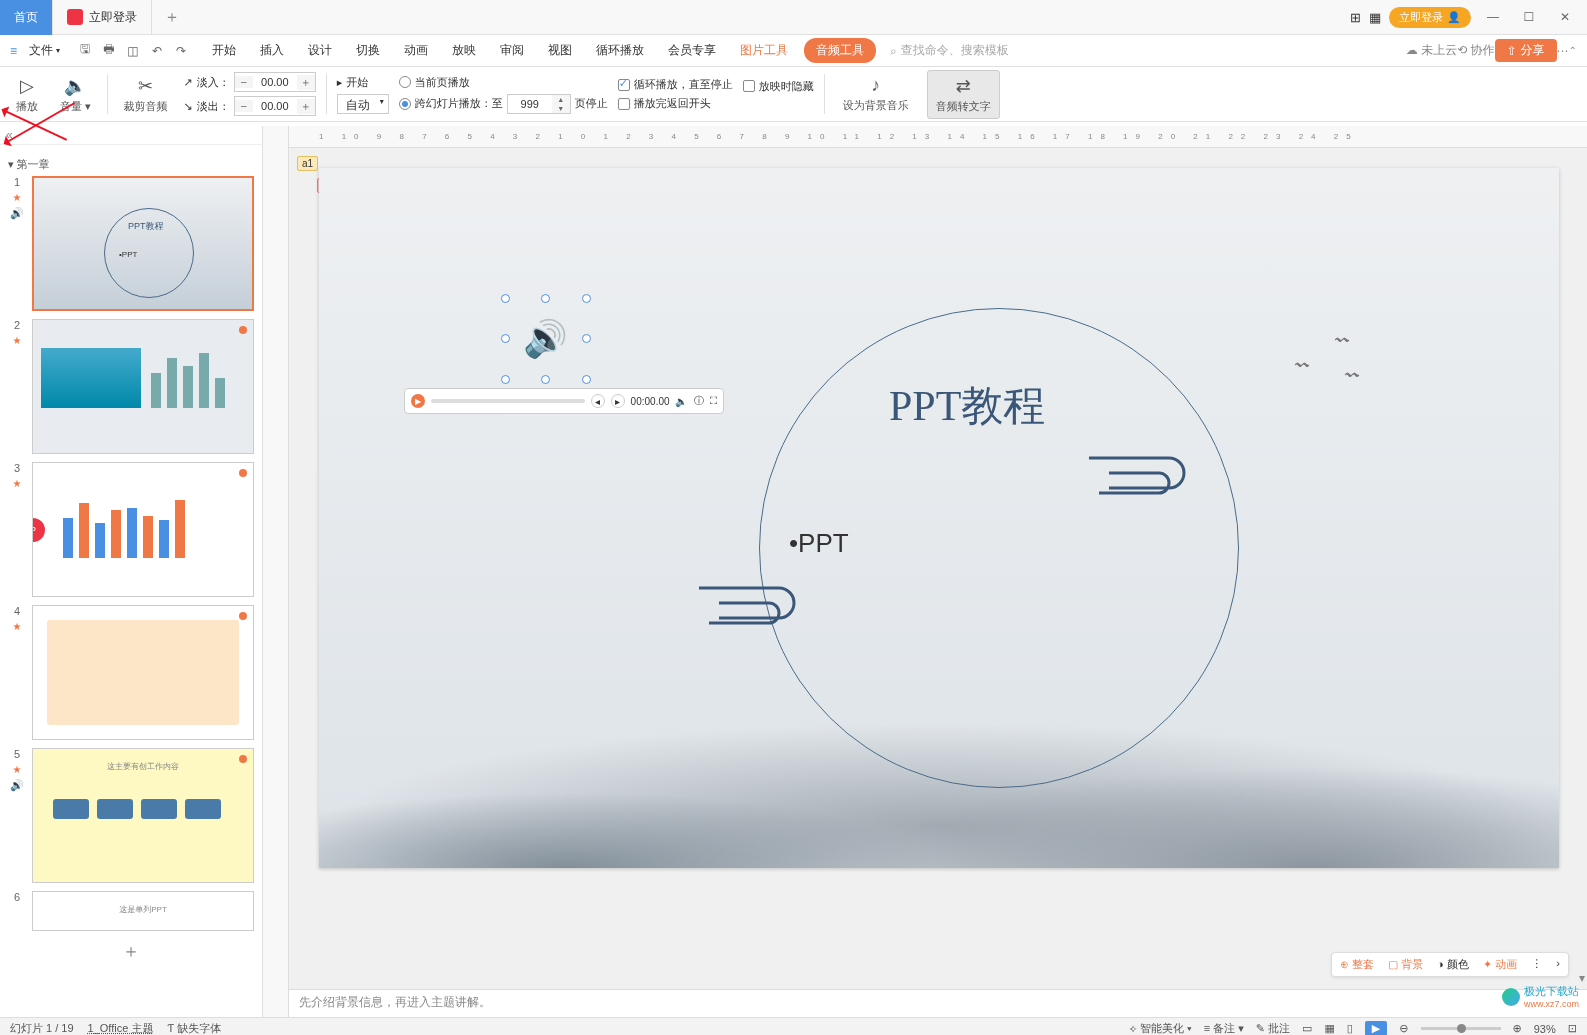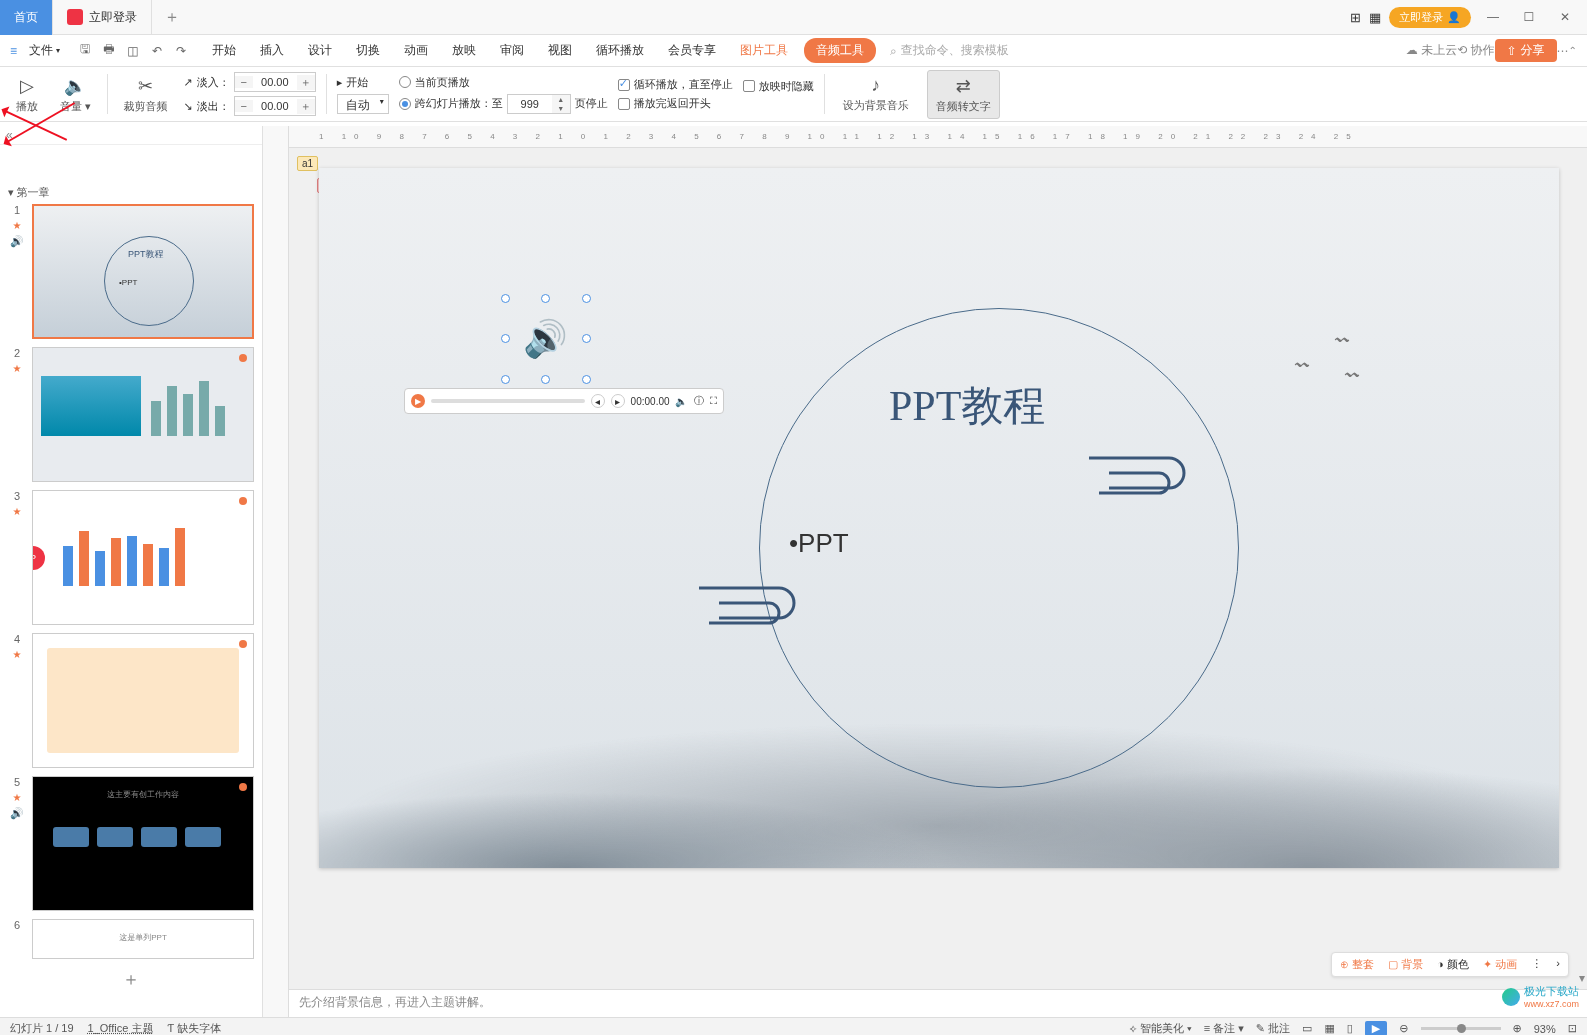--- a/index.html
+++ b/index.html
@@ -50,21 +50,21 @@
 .arrow2 { top:118px; left:868px; width:70px; height:2px; background:#e12; transform:rotate(25deg); }
 .arrow2::after { content:""; position:absolute; left:-8px; top:-5px; border:6px solid transparent; border-right-color:#e12; }
 
 
 .main { display:flex; height:calc(100% - 35px - 32px - 55px - 22px); }
 .leftpane { width:264px; border-right:1px solid #e0e0e0; display:flex; flex-direction:column; }
 .left-tabs { display:flex; border-bottom:1px solid #e0e0e0; }
 .left-tab { flex:1; text-align:center; padding:6px; font-size:12px; }
 .left-tab.active { border-bottom:2px solid #4a90e2; color:#4a90e2; }
 .thumbs { flex:1; overflow-y:auto; padding:8px; position:relative; }
-.chapter { font-size:11px; color:#555; padding:4px 0;margin-top:28px; }
+.chapter { font-size:11px; color:#555; padding:4px 0; }
 .thumb-row { display:flex; gap:6px; margin-bottom:8px; }
 .thumb-num { width:18px; font-size:11px; color:#666; display:flex; flex-direction:column; align-items:center; gap:4px; }
 .thumb { width:222px; height:135px; border:1px solid #ccc; background:#e8ebef; position:relative; overflow:hidden; }
 .thumb.sel { border:2px solid #f07846; }
 .star-icon { color:#f07846; font-size:10px; }
 .snd-icon { color:#666; font-size:11px; }
 
 
 .editor { flex:1; display:flex; background:#f0f0f0; position:relative; }
 .ruler-v { width:26px; background:#f8f8f8; border-right:1px solid #ddd; }
@@ -337,21 +337,21 @@
           <div style="position:absolute;inset:14px;background:#fde6c8;border-radius:3px"></div>
         </div>
       </div>
 
       <div class="thumb-row">
         <div class="thumb-num">
             <span>5</span>
             <span class="star-icon">★</span>
             <span class="snd-icon">🔊</span>
           </div>
-        <div class="thumb" style="background:#000000">
+        <div class="thumb" style="background:#fef9c3">
           <div style="position:absolute;top:6px;right:6px;width:8px;height:8px;background:#f07846;border-radius:50%"></div>
           <div style="position:absolute;top:12px;width:100%;text-align:center;font-size:8px;color:#888">这主要有创工作内容</div>
           <div style="position:absolute;top:50px;left:20px;display:flex;gap:8px">
             <div style="width:36px;height:20px;background:#4a7ba8;border-radius:3px"></div>
               <div style="width:36px;height:20px;background:#4a7ba8;border-radius:3px"></div>
               <div style="width:36px;height:20px;background:#4a7ba8;border-radius:3px"></div>
               <div style="width:36px;height:20px;background:#4a7ba8;border-radius:3px"></div>
           </div>
         </div>
       </div>

